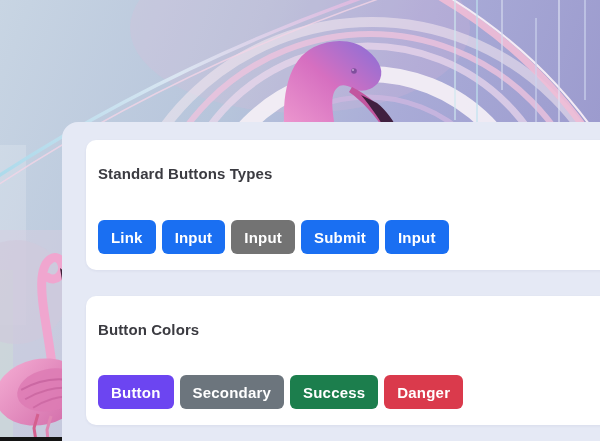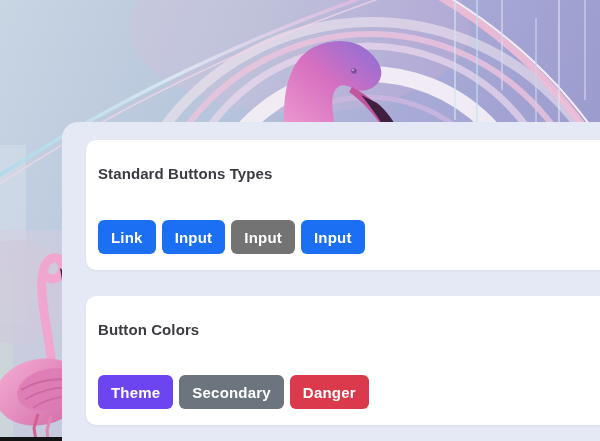--- a/index.html
+++ b/index.html
@@ -168,27 +168,29 @@
   </svg>
 
   <div class="panel">
 
     <section class="card card-1">
       <h3 class="card-title">Standard Buttons Types</h3>
       <div class="btn-row">
           <button class="demo-btn" style="background-color: rgb(26, 111, 242); color: rgb(255, 255, 255);">Link</button>
           <button class="demo-btn" style="background-color: rgb(26, 111, 242); color: rgb(255, 255, 255);">Input</button>
           <button class="demo-btn" style="background-color: #737373; color: rgb(255, 255, 255);">Input</button>
+          <button class="demo-btn" style="background-color: rgb(26, 111, 242); color: rgb(255, 255, 255);">Submit</button>
           <button class="demo-btn" style="background-color: rgb(26, 111, 242); color: rgb(255, 255, 255);">Input</button>
         </div>
     </section>
 
     <section class="card card-2">
       <h3 class="card-title">Button Colors</h3>
       <div class="btn-row">
-          <button class="demo-btn" style="background-color: rgb(108, 69, 241); color: rgb(255, 255, 255);">Theme</button>
+          <button class="demo-btn" style="background-color: rgb(108, 69, 241); color: rgb(255, 255, 255);">Button</button>
           <button class="demo-btn" style="background-color: rgb(108, 117, 125); color: rgb(255, 255, 255);">Secondary</button>
+          <button class="demo-btn" style="background-color: rgb(28, 126, 77); color: rgb(255, 255, 255);">Success</button>
           <button class="demo-btn" style="background-color: rgb(218, 58, 76); color: rgb(255, 255, 255);">Danger</button>
         </div>
     </section>
 
   </div>
 </div>
 
 </body></html>

